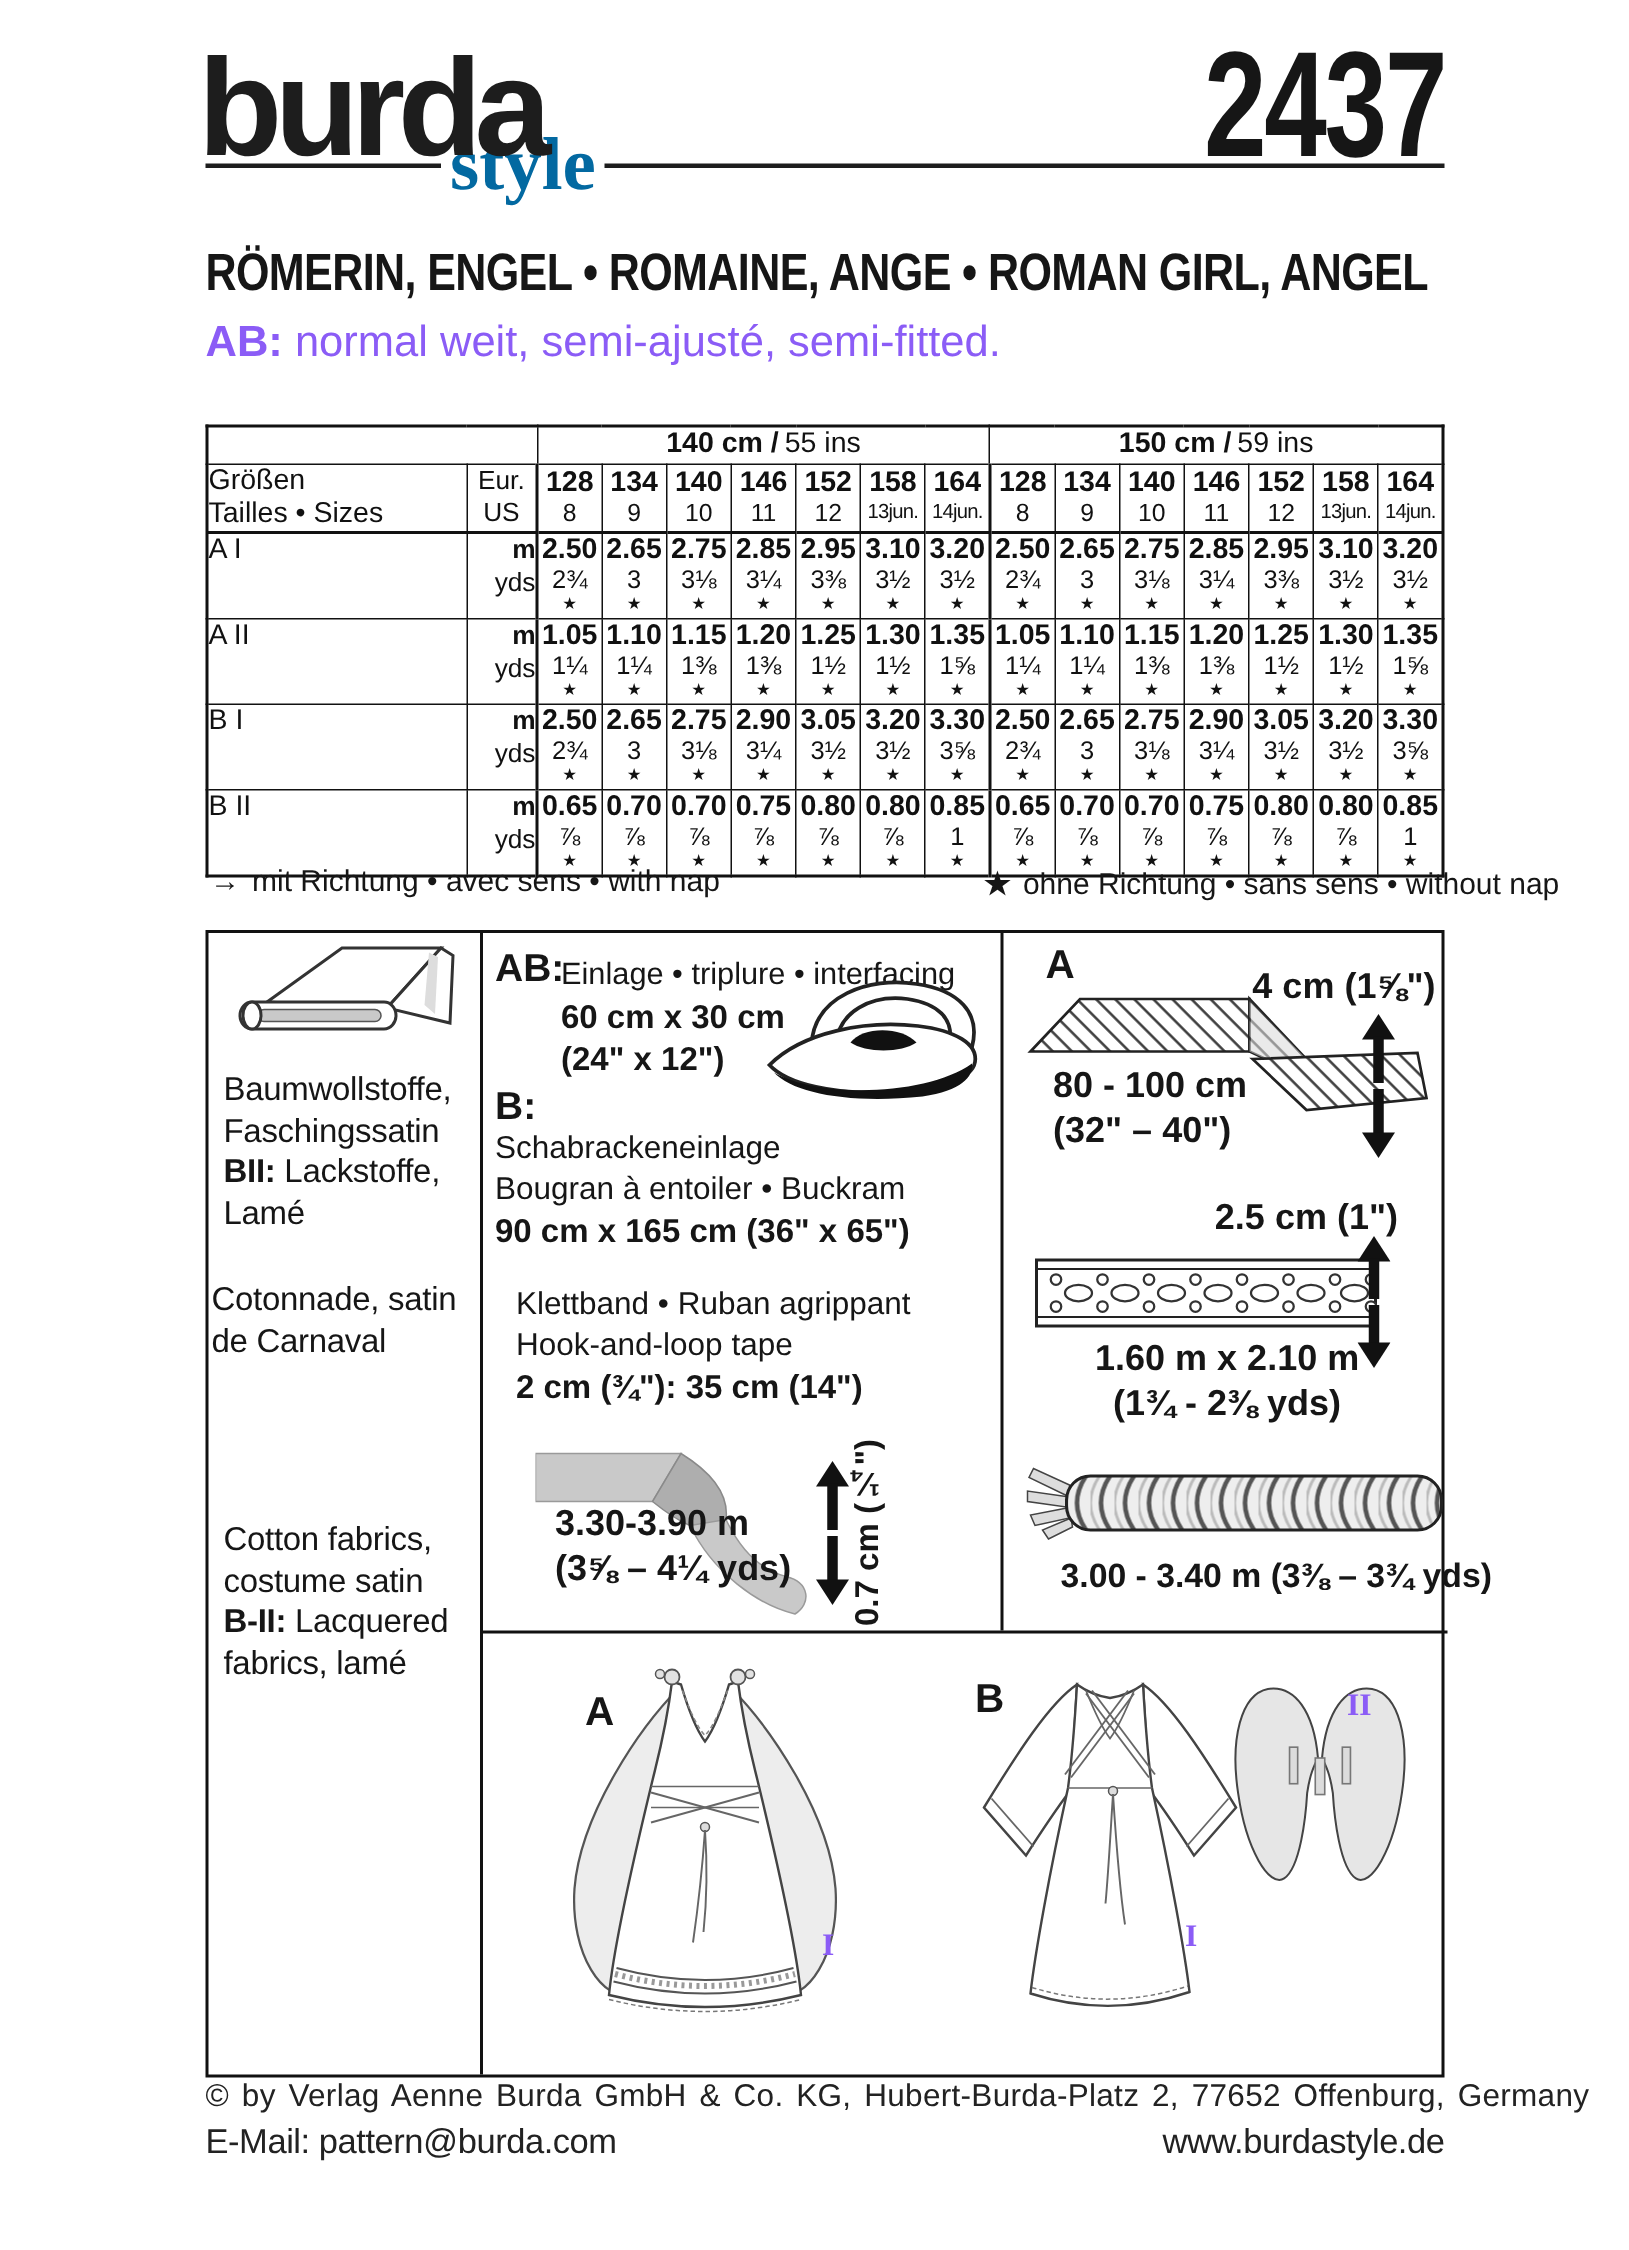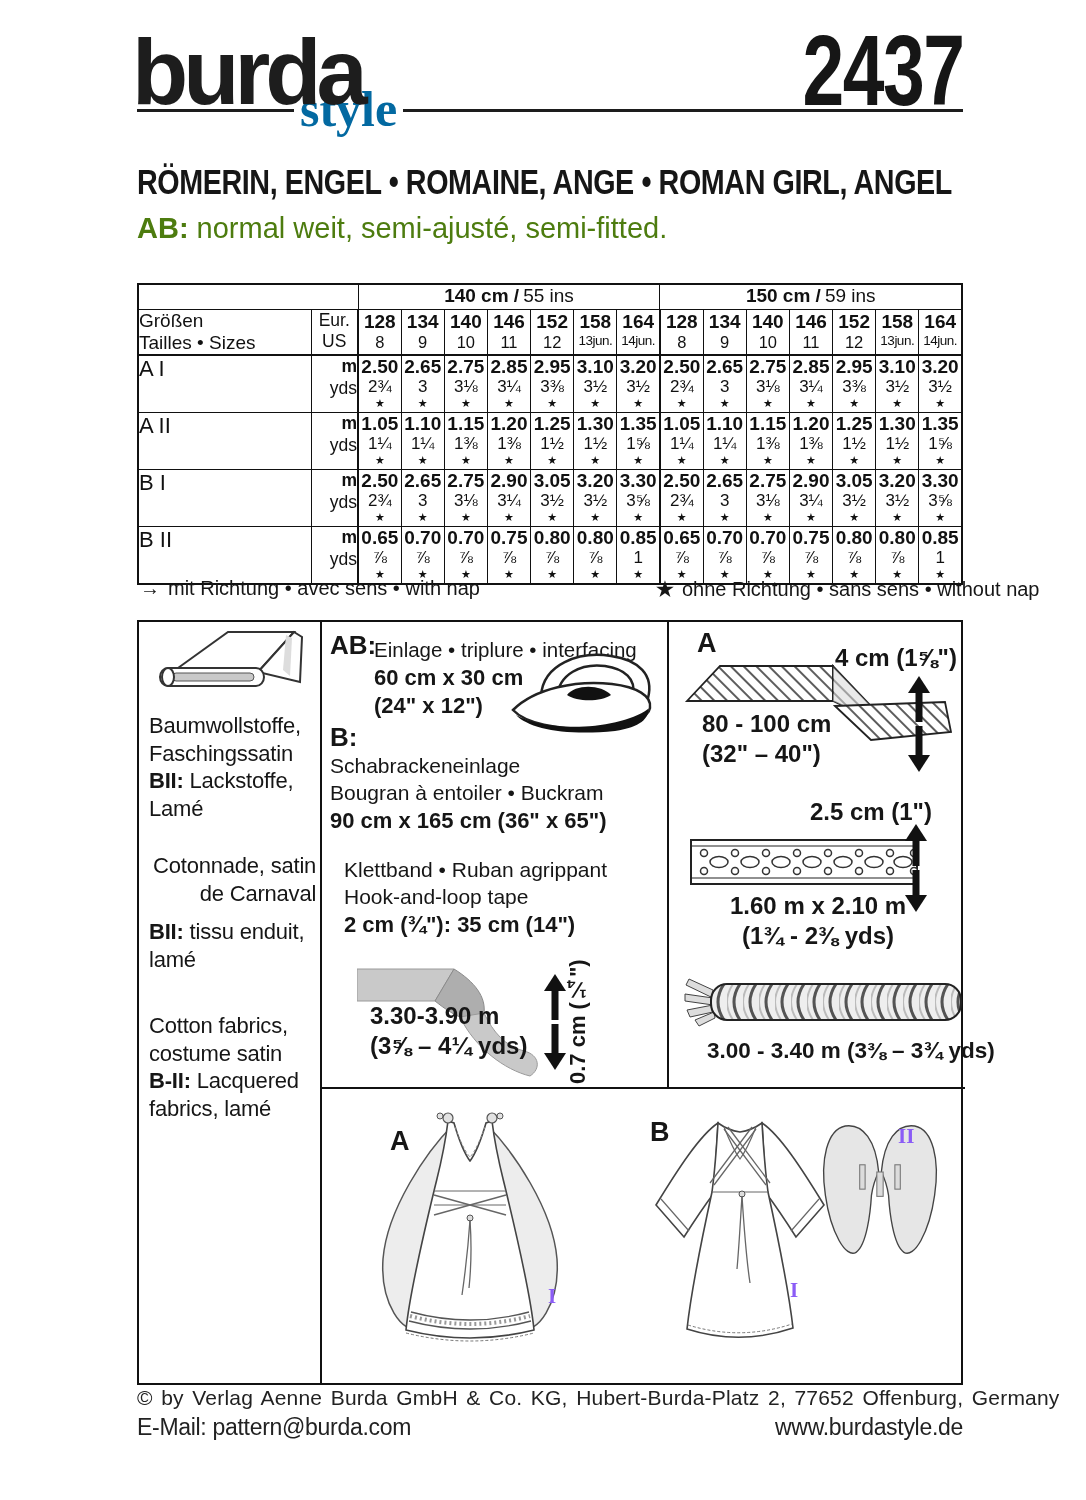--- a/index.html
+++ b/index.html
@@ -10,39 +10,39 @@
 
   
   .brand{left:132px;top:26px;font-size:92px;font-weight:bold;letter-spacing:-5px;color:#1d1d1d;line-height:1;z-index:3;}
   .header-rule{left:137px;top:109px;width:826px;height:3px;background:#1d1d1d;z-index:1;}
   .brand-sub{left:294px;top:84px;font-family:"Liberation Serif",serif;font-weight:bold;font-size:50px;
              color:#0369a1;background:#fff;padding:0 6px;line-height:1;z-index:2;}
   .pattern-number{right:123px;top:20px;font-size:100px;font-weight:bold;line-height:1;
                   transform:scaleX(0.75);transform-origin:right top;letter-spacing:-2px;color:#161616;}
   .title{left:137px;top:162px;font-size:35px;font-weight:bold;letter-spacing:-0.5px;white-space:nowrap;
          transform:scaleX(0.82);transform-origin:left top;color:#161616;}
-  .fit{left:137px;top:212px;font-size:29px;color:#4d7c0f;}
+  .fit{left:137px;top:212px;font-size:29px;color:#8b5cf6;}
 
   
   .size-table{left:137px;top:283px;width:826px;border-collapse:collapse;table-layout:fixed;
               font-size:18px;border:2.5px solid #111;}
   .size-table th,.size-table td{border:1.5px solid #111;padding:0;vertical-align:top;font-weight:normal;}
   .wg-cell{height:24px;font-size:19px;text-align:center;vertical-align:middle;}
   .wg-cell .imp{margin-left:4px;}
   .corner-empty{height:24px;}
   .corner{text-align:left;padding:2px 0 0 6px;font-weight:bold;font-size:19px;line-height:1.15;}
   .unit-head{text-align:center;font-size:17.5px;line-height:1.2;padding-top:3px;}
   .size-th{text-align:center;}
   .sz{font-size:19px;font-weight:bold;line-height:1.1;padding-top:2px;}
   .us{font-size:16.5px;line-height:1.15;}
   .us.small{font-size:13.5px;letter-spacing:-0.5px;}
   #size-head-row th{border-bottom:2.5px solid #111;}
   .group-start{border-left:2.5px solid #111 !important;}
   .size-table tbody td{height:56px;}
-  .lab{font-weight:bold;font-size:22px;padding:3px 0 0 6px;text-align:left;}
+  .lab{font-weight:bold;font-size:19px;padding:3px 0 0 6px;text-align:left;}
   .unit{text-align:right;padding:3px 5px 0 0;font-size:17.5px;line-height:1.25;}
   .um{font-weight:bold;}
   .val{text-align:center;padding-top:3px;}
   .vm{font-size:19px;font-weight:bold;line-height:1.15;}
   .vy{font-size:17px;line-height:1.1;}
   .vs{font-size:11px;line-height:1.3;}
 
   
   .legend{top:577px;font-size:20px;color:#161616;white-space:nowrap;}
   .legend .sym{font-weight:bold;margin-right:8px;}
@@ -514,27 +514,23 @@
         <path d="M24,44 L112,44 A8,9 0 0 1 112,62 L24,62 A8,9 0 0 1 24,44 Z" fill="#fff" stroke="#333" stroke-width="2"></path>
         <rect x="28" y="49" width="82" height="8" rx="4" fill="#c9c9c9" stroke="#555" stroke-width="1"></rect>
         <ellipse cx="24" cy="53" rx="6" ry="9" fill="#fff" stroke="#333" stroke-width="2"></ellipse>
       </svg>
       <div class="abs rltext" style="left:10px;top:90px;">
           <div class="rl">Baumwollstoffe,</div>
           <div class="rl">Faschingssatin</div>
           <div class="rl"><b>BII:</b> Lackstoffe,</div>
           <div class="rl">Lamé</div>
         </div>
-      <div class="abs rltext" style="left:14px;top:230px;text-align:right;">
+      <div class="abs rltext" style="left:2px;top:230px;">
           <div class="rl">Cotonnade, satin</div>
           <div class="rl">de Carnaval</div>
-        </div>
-      <div class="abs rltext" style="left:10px;top:296px;">
-          <div class="rl"><b>BII:</b> tissu enduit,</div>
-          <div class="rl">lamé</div>
         </div>
       <div class="abs rltext" style="left:10px;top:390px;">
           <div class="rl">Cotton fabrics,</div>
           <div class="rl">costume satin</div>
           <div class="rl"><b>B-II:</b> Lacquered</div>
           <div class="rl">fabrics, lamé</div>
         </div>
     </div>
 
     <div class="abs notions-mid">

